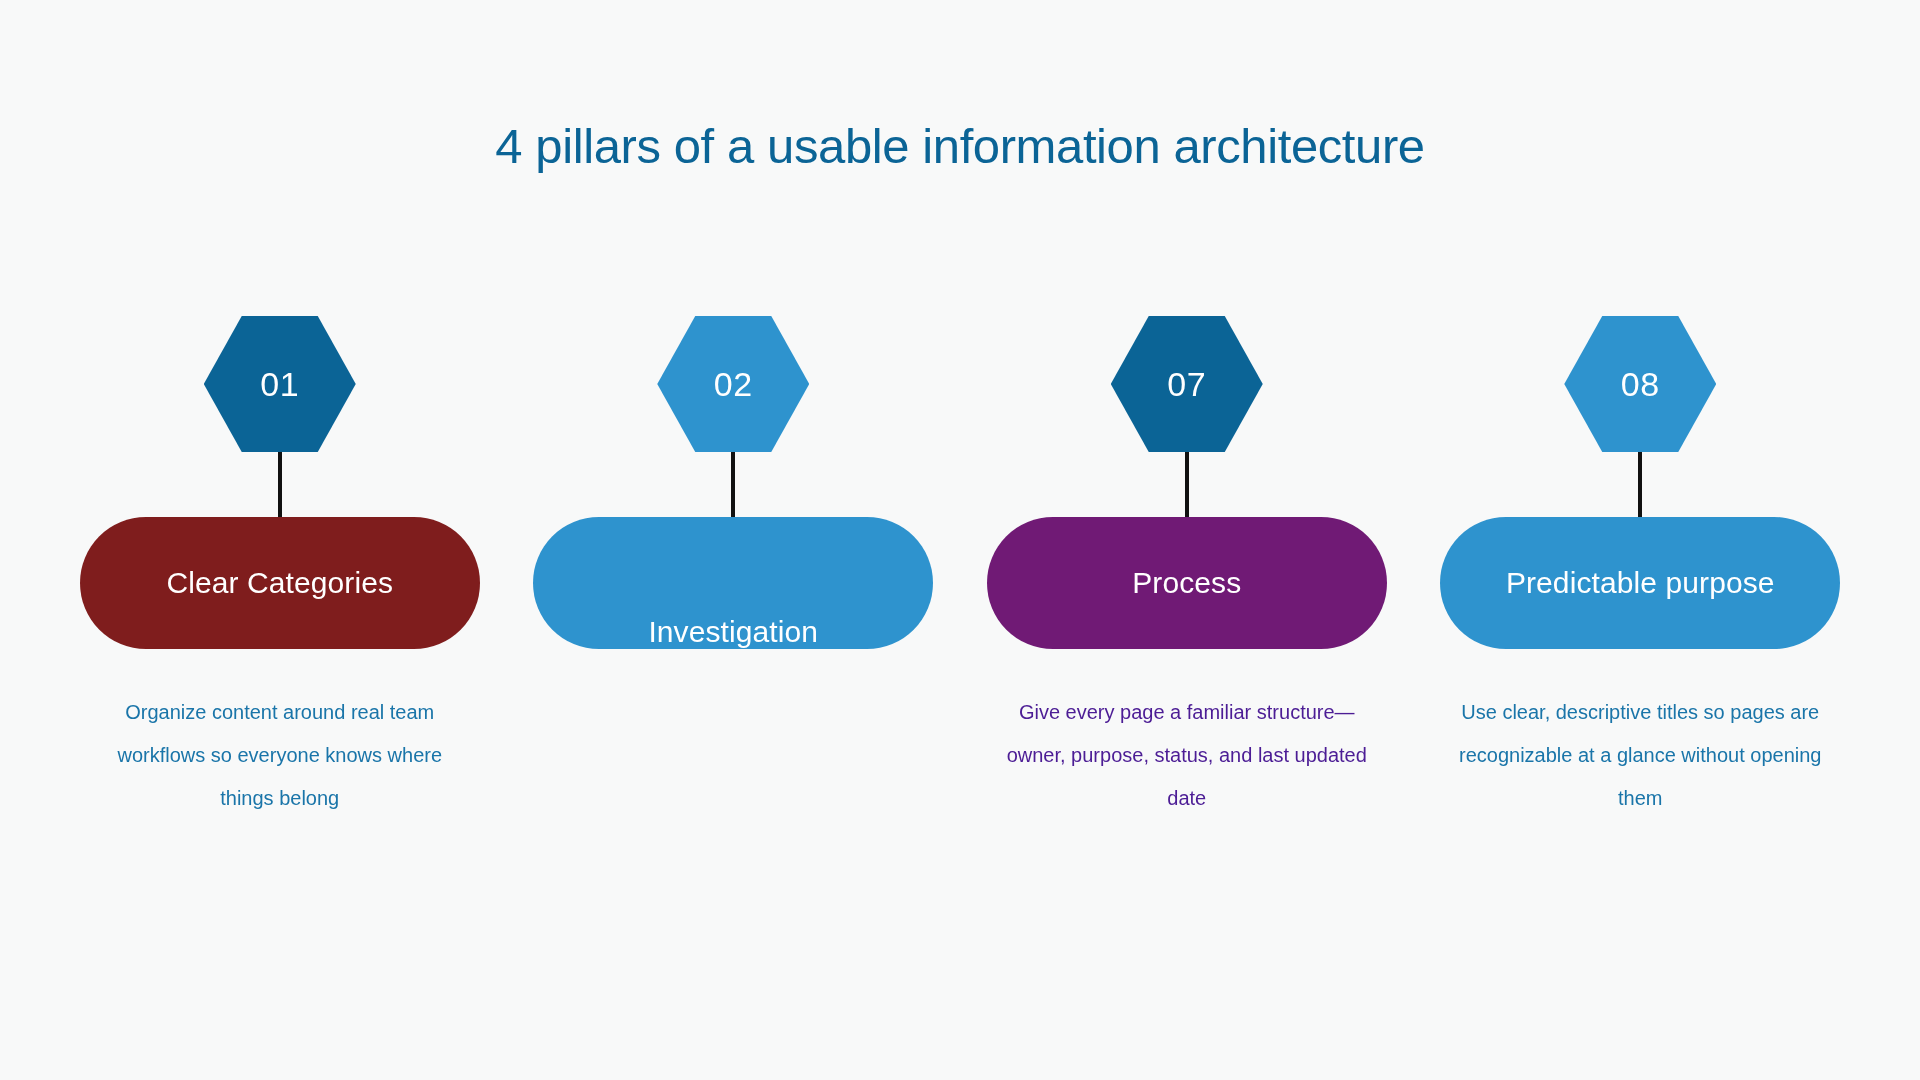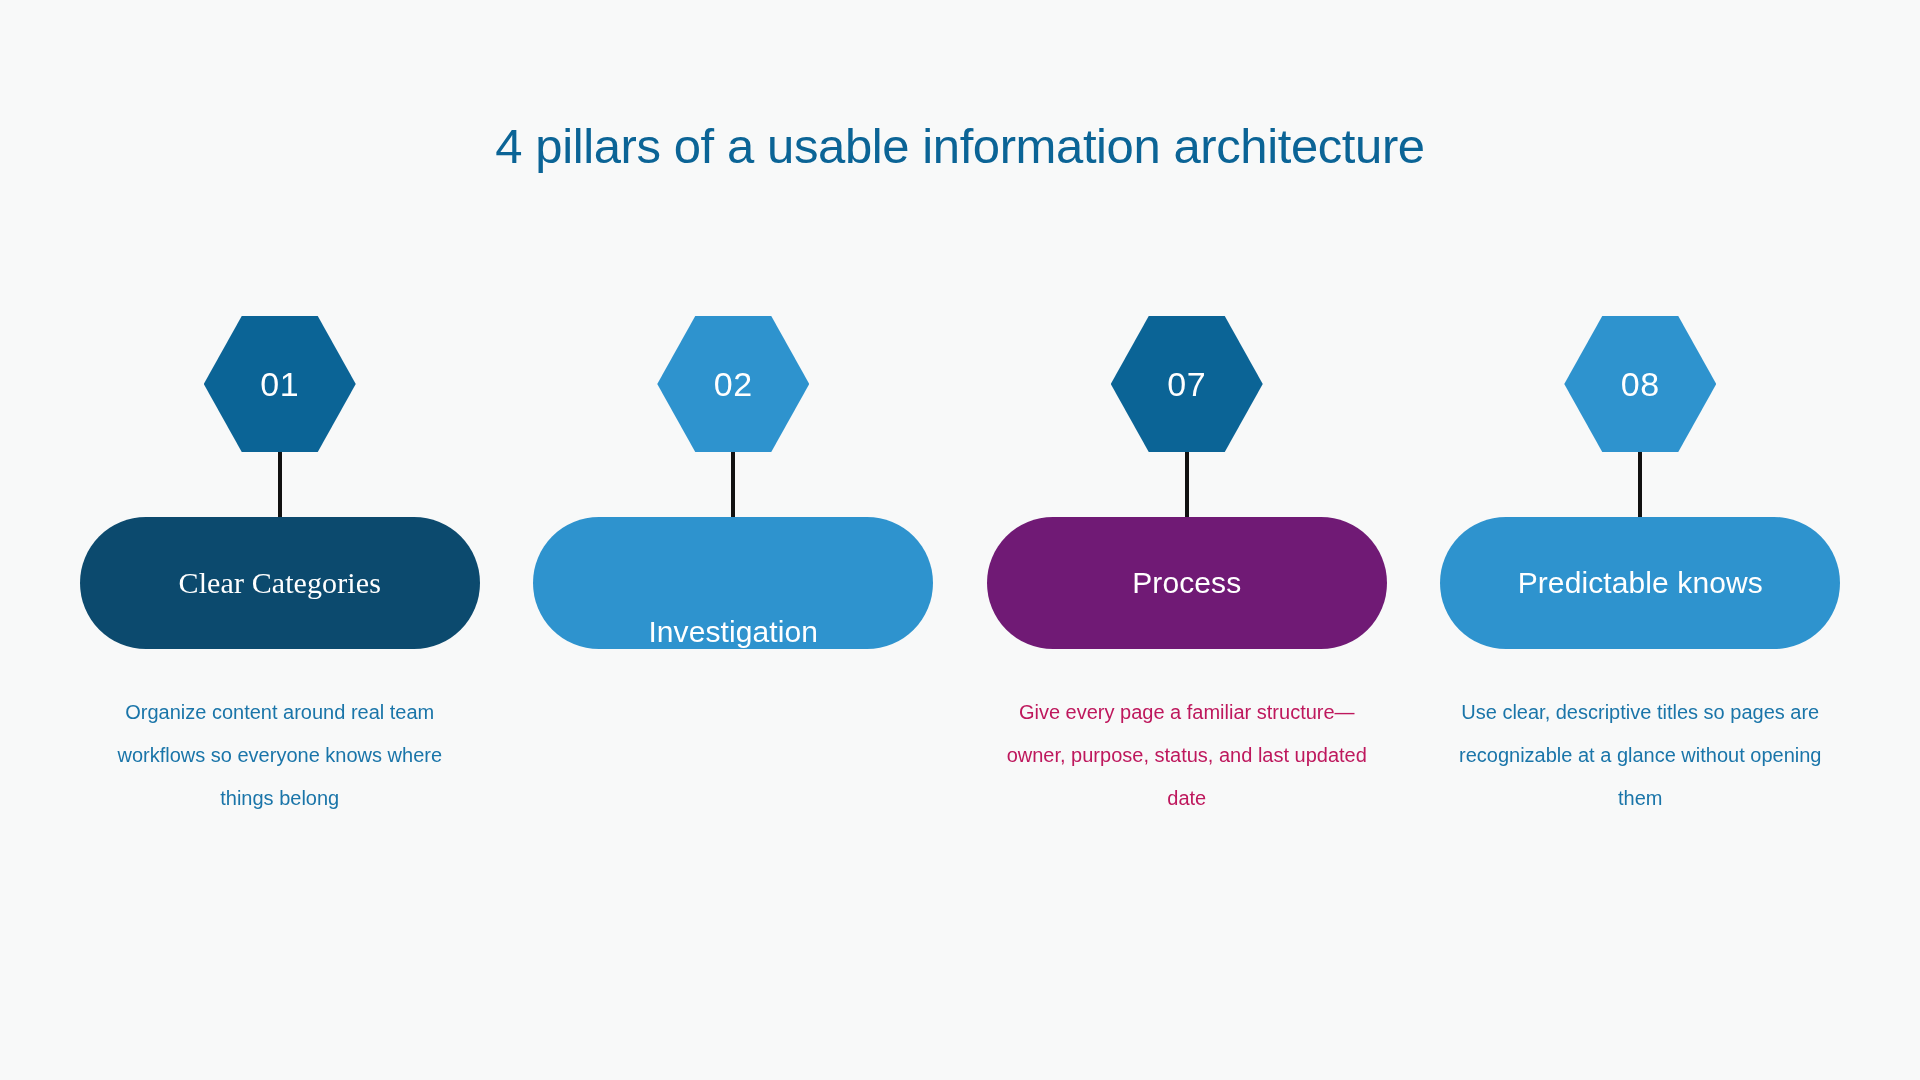--- a/index.html
+++ b/index.html
@@ -109,21 +109,21 @@
   <h1 class="page-title" style="color: rgb(11, 100, 150);">4 pillars of a usable information architecture</h1>
 
   <div class="columns">
 
     <div class="column">
       <div class="hex-wrap">
         <div class="hex-shape" style="background: rgb(11, 100, 150);"></div>
         <span class="hex-num">01</span>
       </div>
       <div class="connector" style="background: rgb(17, 17, 17);"></div>
-      <div class="pill" style="background: #0c4a6e; font-family: Liberation Serif, serif;">
+      <div class="pill" style="background: #7f1d1d;">
         <span>Clear Categories</span>
       </div>
       <p class="desc" style="color: rgb(26, 117, 169);">Organize content around real team workflows so everyone knows where things belong</p>
     </div>
 
     <div class="column">
       <div class="hex-wrap">
         <div class="hex-shape" style="background: rgb(46, 147, 206);"></div>
         <span class="hex-num">02</span>
       </div>
@@ -135,29 +135,29 @@
 
     <div class="column">
       <div class="hex-wrap">
         <div class="hex-shape" style="background: rgb(11, 100, 150);"></div>
         <span class="hex-num">07</span>
       </div>
       <div class="connector" style="background: rgb(17, 17, 17);"></div>
       <div class="pill" style="background: #701a75;">
         <span>Process</span>
       </div>
-      <p class="desc" style="color: #be185d;">Give every page a familiar structure—owner, purpose, status, and last updated date</p>
+      <p class="desc" style="color: #4c1d95;">Give every page a familiar structure—owner, purpose, status, and last updated date</p>
     </div>
 
     <div class="column">
       <div class="hex-wrap">
         <div class="hex-shape" style="background: rgb(46, 147, 206);"></div>
         <span class="hex-num">08</span>
       </div>
       <div class="connector" style="background: rgb(17, 17, 17);"></div>
       <div class="pill" style="background: rgb(46, 147, 206);">
-        <span>Predictable knows</span>
+        <span>Predictable purpose</span>
       </div>
       <p class="desc" style="color: rgb(26, 117, 169);">Use clear, descriptive titles so pages are recognizable at a glance without opening them</p>
     </div>
 
   </div>
 </div>
 
 </body></html>

